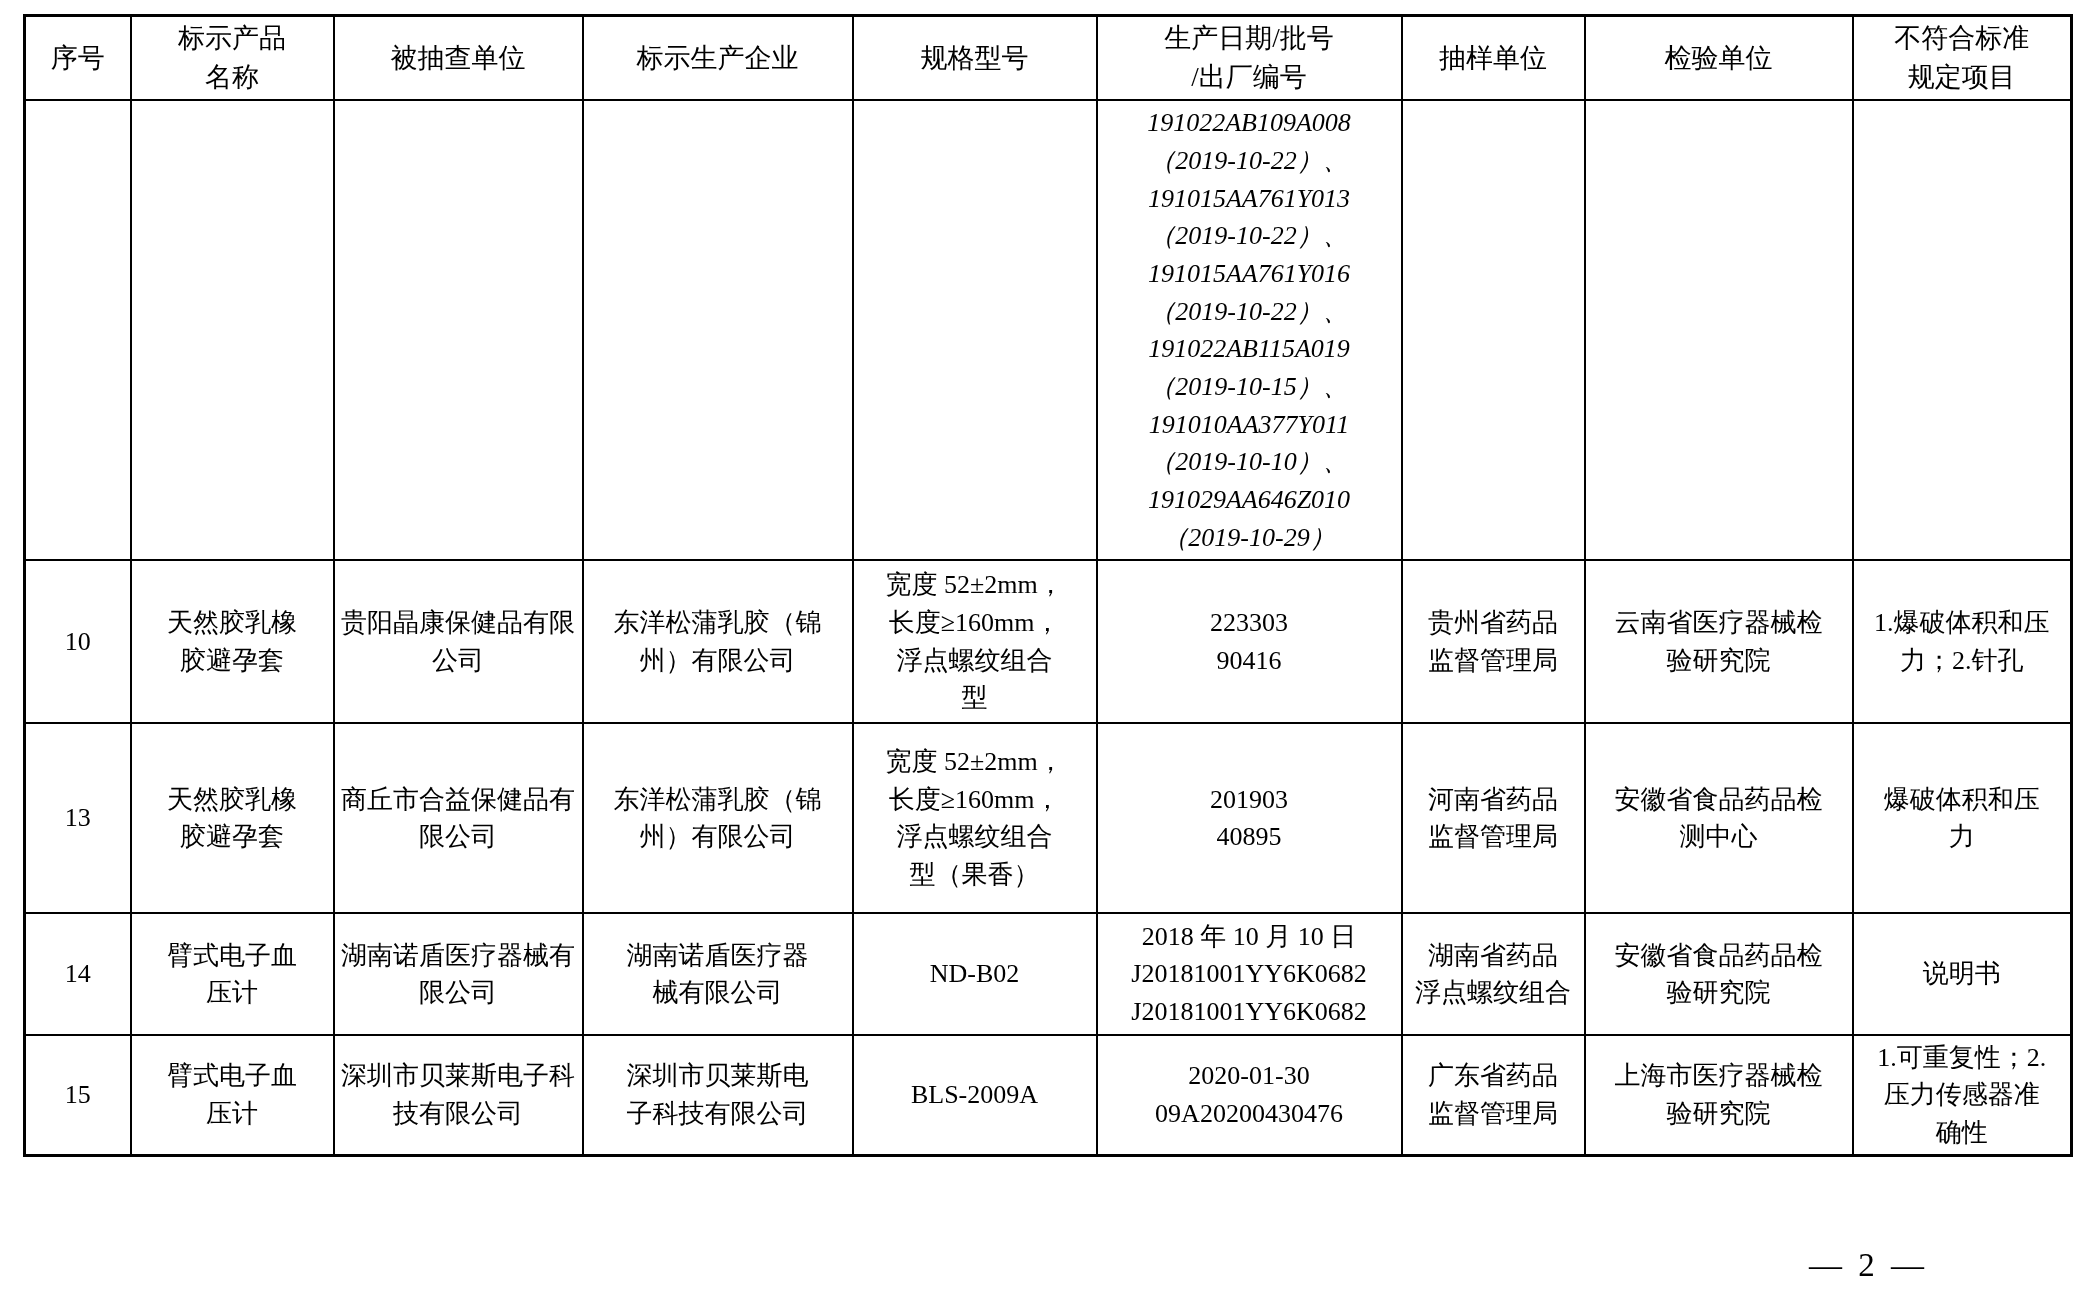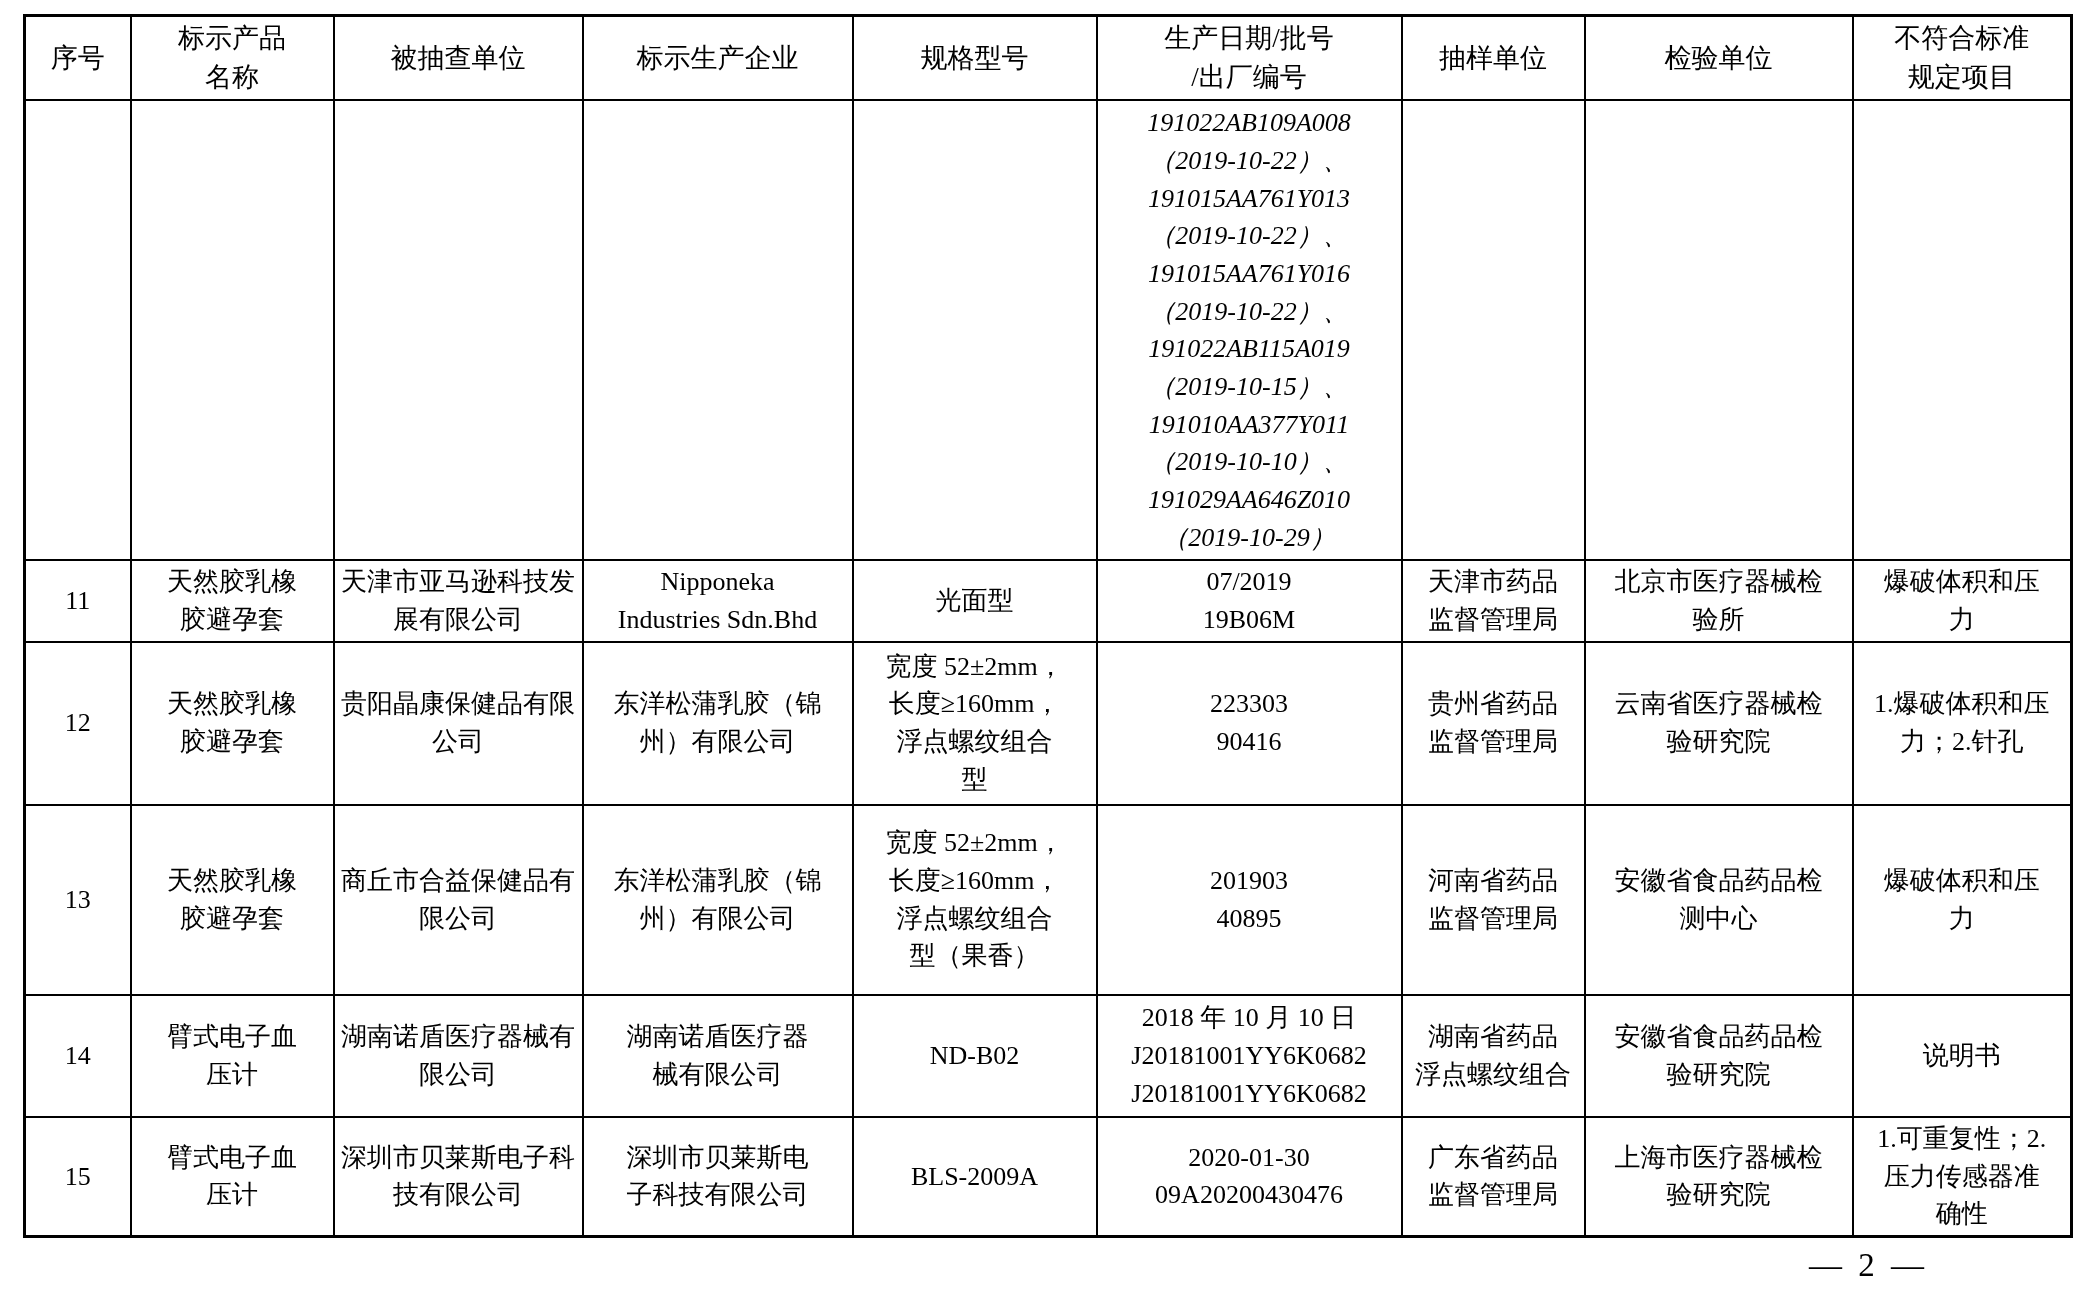--- a/index.html
+++ b/index.html
@@ -103,41 +103,23 @@
 （2019-10-15）、
 191010AA377Y011
 （2019-10-10）、
 191029AA646Z010
 （2019-10-29）</td>
       <td></td>
       <td></td>
       <td></td>
     </tr>
 
-    <tr class="r-11">
-      <td>11</td>
-      <td>天然胶乳橡
-胶避孕套</td>
-      <td>天津市亚马逊科技发
-展有限公司</td>
-      <td>Nipponeka
-Industries Sdn.Bhd</td>
-      <td>光面型</td>
-      <td>07/2019
-19B06M</td>
-      <td>天津市药品
-监督管理局</td>
-      <td>北京市医疗器械检
-验所</td>
-      <td>爆破体积和压
-力</td>
-    </tr>
 
     <tr class="r-12">
-      <td>12</td>
+      <td>10</td>
       <td>天然胶乳橡
 胶避孕套</td>
       <td>贵阳晶康保健品有限
 公司</td>
       <td>东洋松蒲乳胶（锦
 州）有限公司</td>
       <td>宽度 52±2mm，
 长度≥160mm，
 浮点螺纹组合
 型</td>

